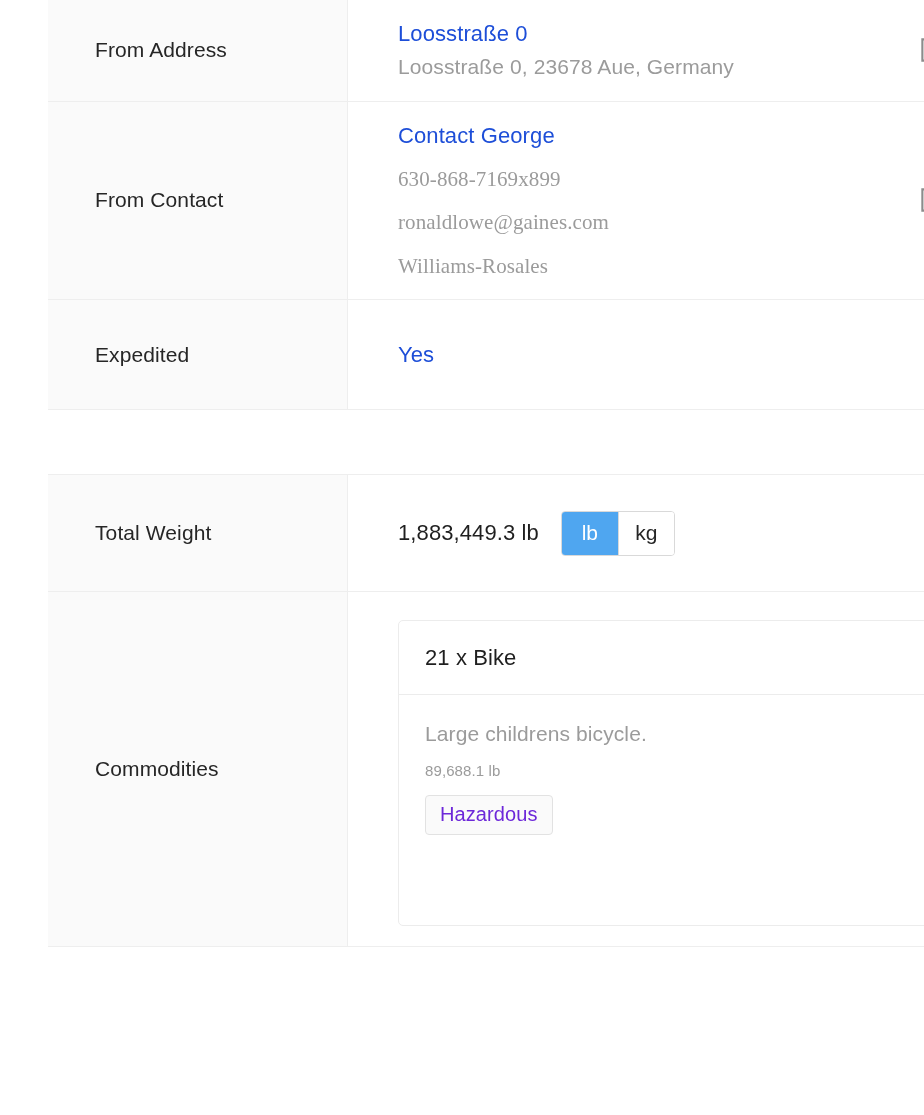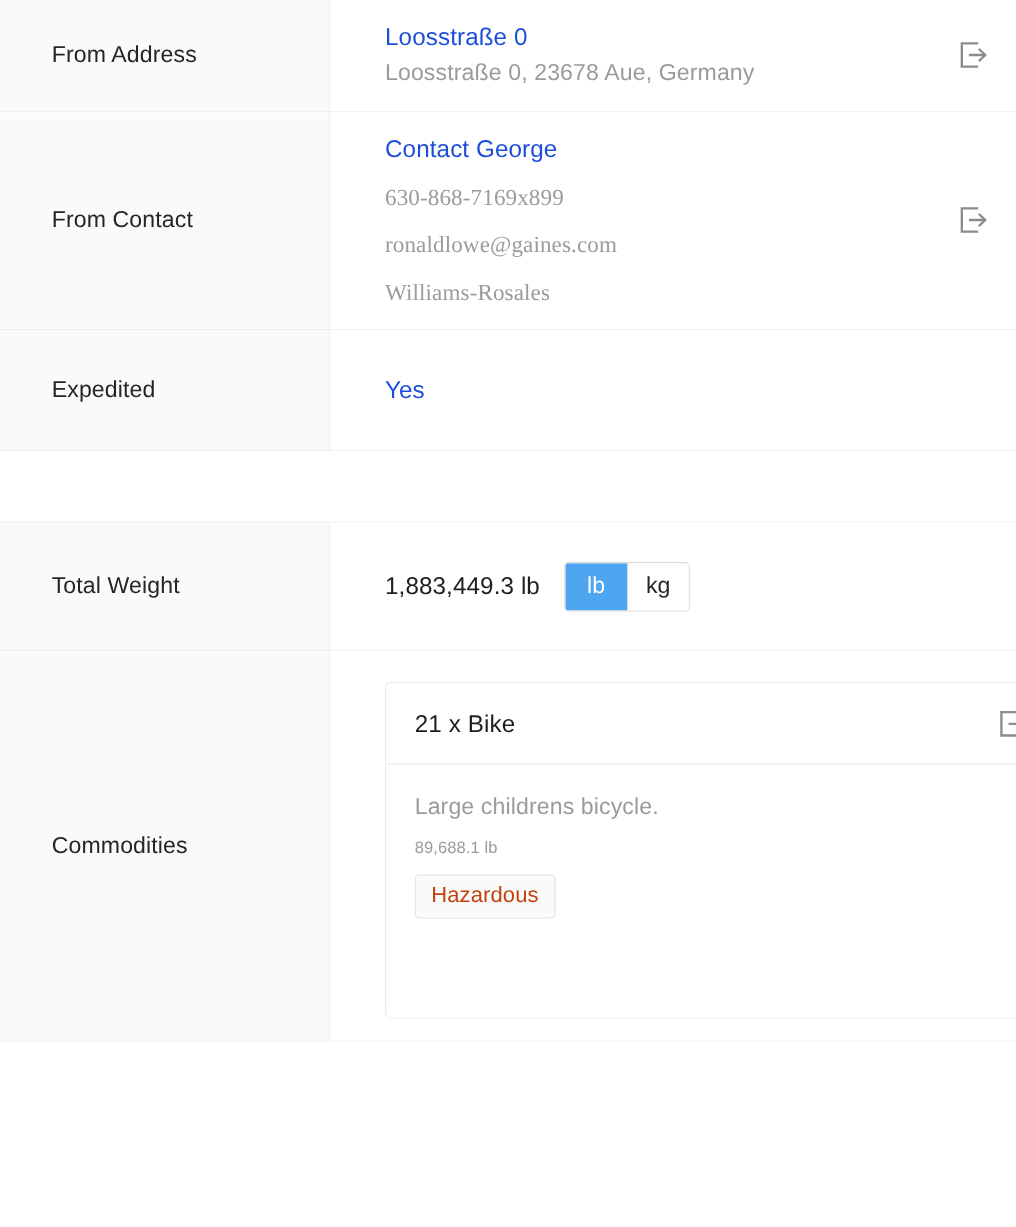--- a/index.html
+++ b/index.html
@@ -9,20 +9,21 @@
     background: #ffffff;
     font-family: "Liberation Sans", "DejaVu Sans", sans-serif;
     -webkit-font-smoothing: antialiased;
   }
   .page {
     position: relative;
     width: 924px;
     height: 1115px;
     overflow: hidden;
     background: #ffffff;
+    padding-left: 48px;
   }
 
   
   .detail-table {
     width: 924px;
     border-collapse: collapse;
     table-layout: fixed;
   }
   .detail-table .row {
     display: flex;
@@ -175,21 +176,21 @@
     color: #9b9b9b;
     letter-spacing: 0.1px;
     margin-top: 10px;
   }
   .hazard-badge {
     display: inline-block;
     margin-top: 14px;
     padding: 7px 14px 8px 14px;
     font-size: 20px;
     line-height: 1.15;
-    color: #c2410c;
+    color: #6d28d9;
     background: #fafafa;
     border: 1px solid #e2e2e2;
     border-radius: 4px;
     letter-spacing: 0.1px;
   }
 </style>
 </head>
 <body>
 
 <div class="page">

